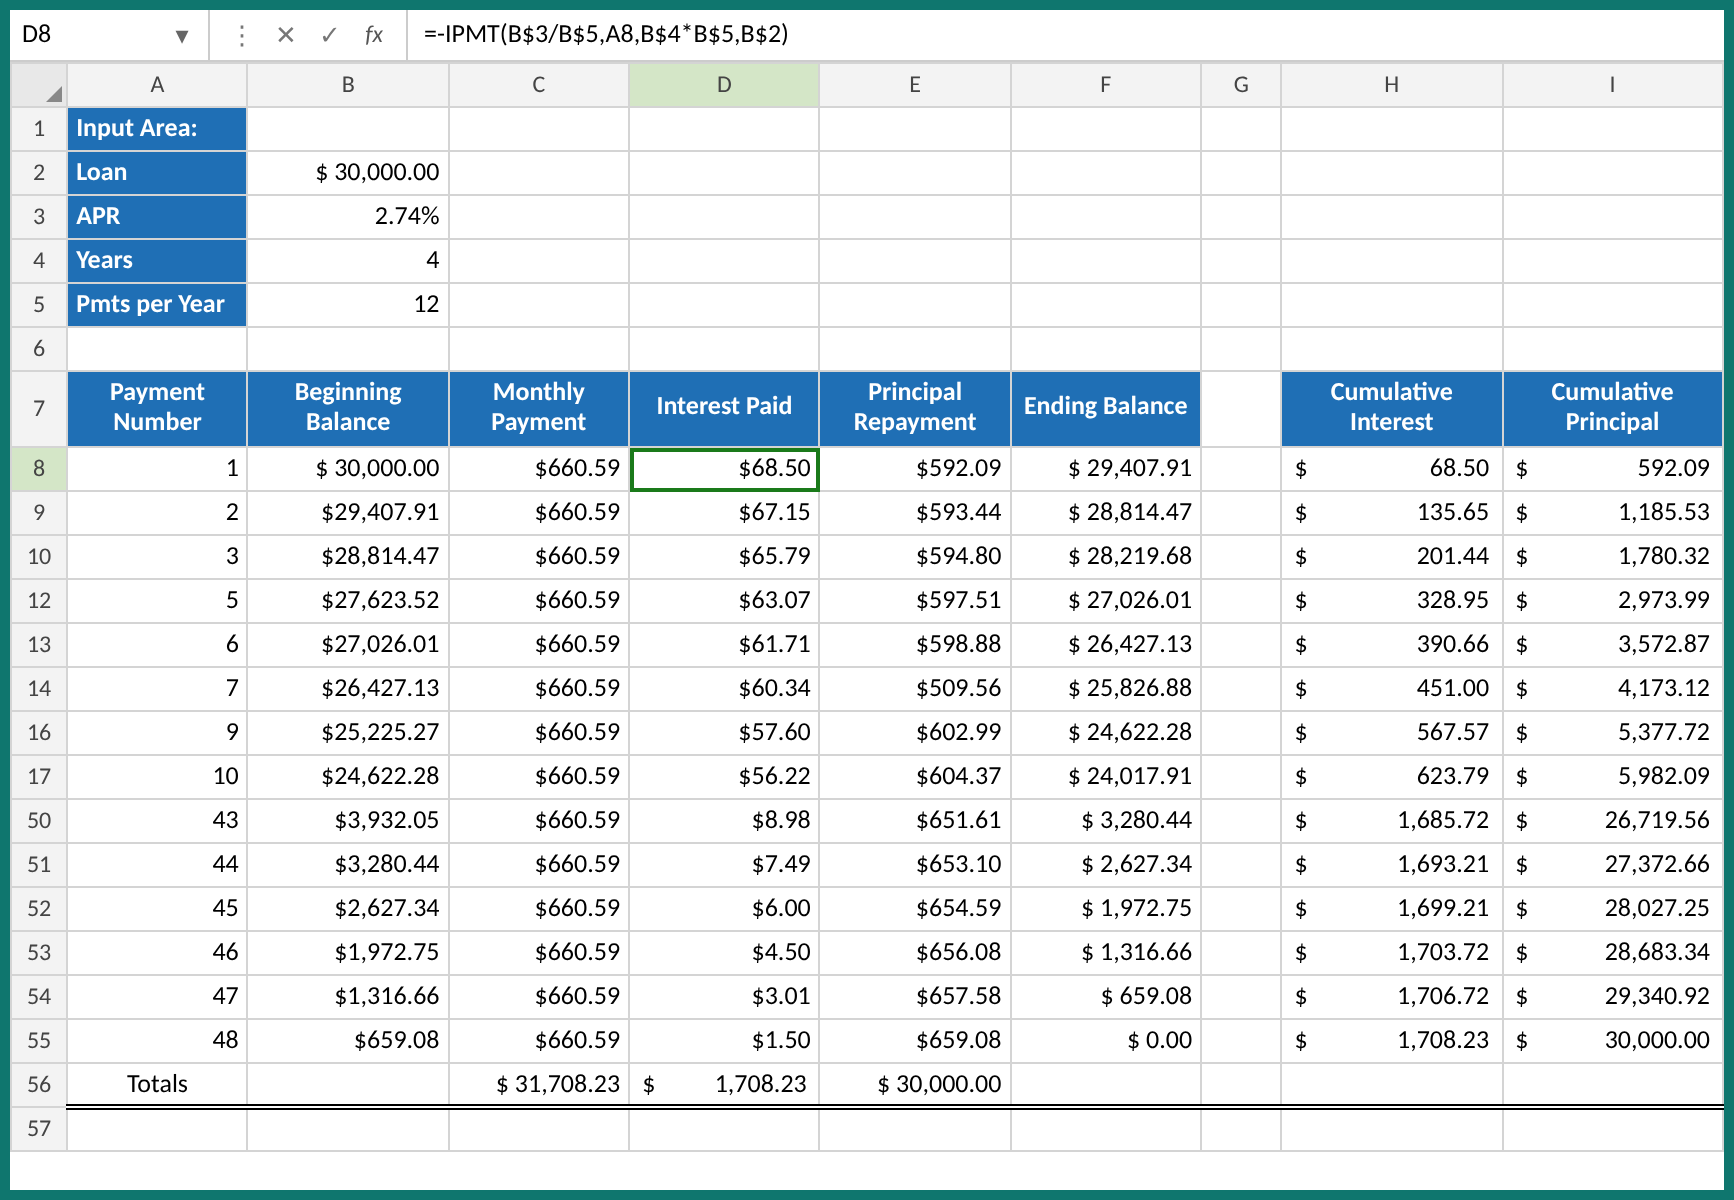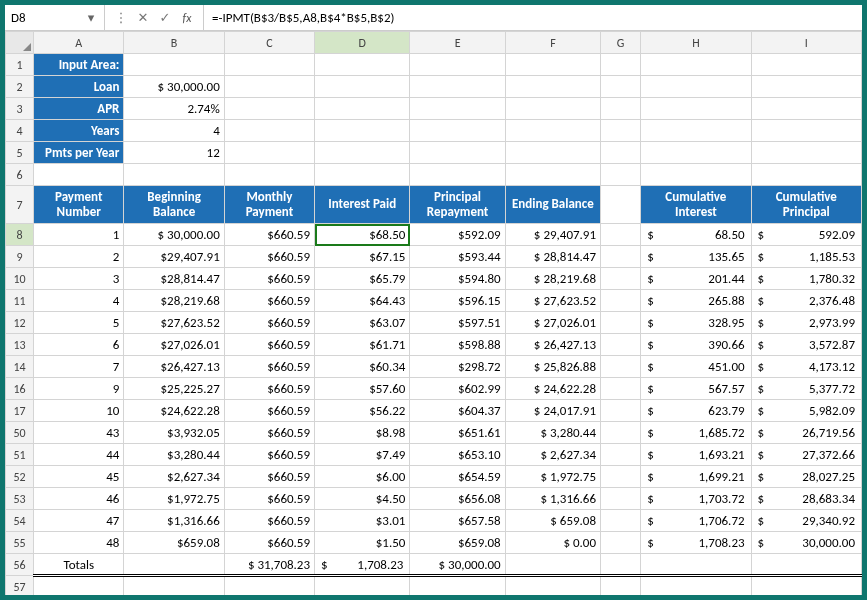--- a/index.html
+++ b/index.html
@@ -92,21 +92,21 @@
   }
   th.corner { background: #e8e8e8; width: 28px; }
   th.rowhdr { width: 28px; text-align: center; }
   th.colhdr { text-align: center; }
   th.colhdr.active { background: #d4e6c7; }
   th.rowhdr.active { background: #d4e6c7; }
   .blue {
     background: #1f6fb5;
     color: #fff;
     font-weight: bold;
-    text-align: right;
+    text-align: left;
     padding-left: 4px;
   }
   .blue.center { text-align: center; }
   .left { text-align: center; padding-left: 4px; }
   .num { text-align: right; padding-right: 4px; }
   .selected {
     outline: 2px solid #1a7a1a;
     outline-offset: -2px;
     position: relative;
     background: #fff;
@@ -324,42 +324,20 @@
               </div>
             </td>
             <td class="num">
               <div class="dollar-split">
                 <span>$</span>
                 <span>1,780.32</span>
               </div>
             </td>
           </tr>
           <tr>
-            <th class="rowhdr">11</th>
-            <td class="num">4</td>
-            <td class="num">$28,219.68</td>
-            <td class="num">$660.59</td>
-            <td class="num">$64.43</td>
-            <td class="num">$596.15</td>
-            <td class="num">$ 27,623.52</td>
-            <td class="num"></td>
-            <td class="num">
-              <div class="dollar-split">
-                <span>$</span>
-                <span>265.88</span>
-              </div>
-            </td>
-            <td class="num">
-              <div class="dollar-split">
-                <span>$</span>
-                <span>2,376.48</span>
-              </div>
-            </td>
-          </tr>
-          <tr>
             <th class="rowhdr">12</th>
             <td class="num">5</td>
             <td class="num">$27,623.52</td>
             <td class="num">$660.59</td>
             <td class="num">$63.07</td>
             <td class="num">$597.51</td>
             <td class="num">$ 27,026.01</td>
             <td class="num"></td>
             <td class="num">
               <div class="dollar-split">
@@ -395,21 +373,21 @@
                 <span>3,572.87</span>
               </div>
             </td>
           </tr>
           <tr>
             <th class="rowhdr">14</th>
             <td class="num">7</td>
             <td class="num">$26,427.13</td>
             <td class="num">$660.59</td>
             <td class="num">$60.34</td>
-            <td class="num">$298.72</td>
+            <td class="num">$509.56</td>
             <td class="num">$ 25,826.88</td>
             <td class="num"></td>
             <td class="num">
               <div class="dollar-split">
                 <span>$</span>
                 <span>451.00</span>
               </div>
             </td>
             <td class="num">
               <div class="dollar-split">

